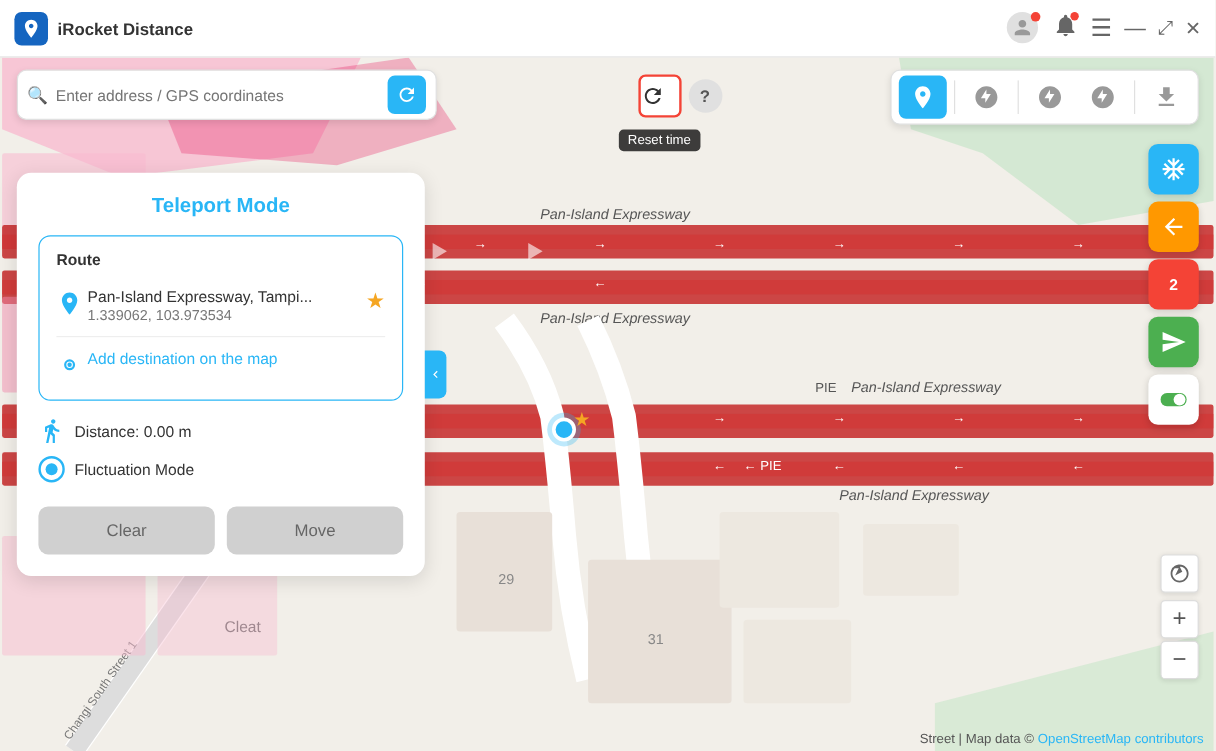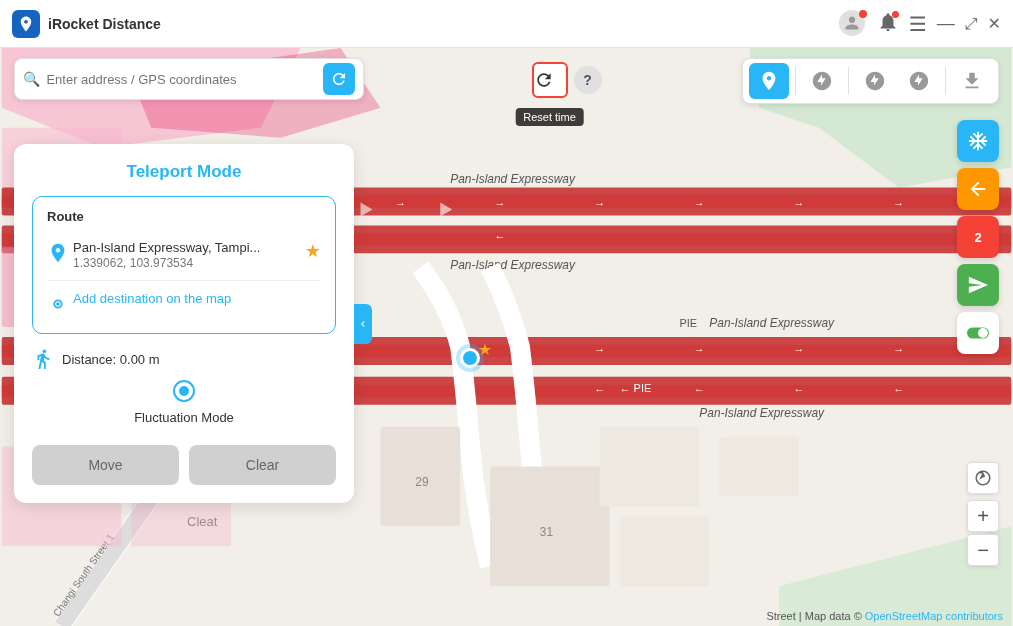--- a/index.html
+++ b/index.html
@@ -117,21 +117,21 @@
     .route-divider { border: none; border-top: 1px solid #eee; margin: 4px 0; }
     .route-dest { color: #29b6f6; font-size: 13px; cursor: pointer; }
 
     .info-row {
       display: flex; align-items: center; gap: 8px; margin-bottom: 10px;
     }
     .info-icon { width: 22px; height: 22px; flex-shrink: 0; }
     .info-text { font-size: 13px; color: #333; }
 
     .fluctuation-row {
-      display: flex; align-items: center; gap: 8px; margin-bottom: 20px; flex-direction: column;
+      display: flex; align-items: center; gap: 8px; margin-bottom: 20px;
     }
     .fluct-dot { width: 22px; height: 22px; border-radius: 50%; border: 2px solid #29b6f6; display: flex; align-items: center; justify-content: center; flex-shrink: 0; }
     .fluct-dot-inner { width: 10px; height: 10px; border-radius: 50%; background: #29b6f6; }
     .fluct-label { font-size: 13px; color: #333; }
 
     .panel-buttons { display: flex; gap: 10px; }
     .panel-btn {
       flex: 1; height: 40px; border-radius: 8px; border: none;
       background: #d0d0d0; color: #666; font-size: 14px; font-weight: 500; cursor: pointer;
     }
@@ -406,22 +406,22 @@
   </div>
 
   <div class="fluctuation-row">
     <div class="fluct-dot">
       <div class="fluct-dot-inner"></div>
     </div>
     <span class="fluct-label">Fluctuation Mode</span>
   </div>
 
   <div class="panel-buttons">
+    <button class="panel-btn">Clear</button>
     <button class="panel-btn">Move</button>
-    <button class="panel-btn">Clear</button>
   </div>
 
   <div class="collapse-arrow">
     <svg viewBox="0 0 24 24">
         <path d="M15.41 7.41L14 6l-6 6 6 6 1.41-1.41L10.83 12z"></path>
       </svg>
   </div>
 </div>
 
 <div id="right-tools">

